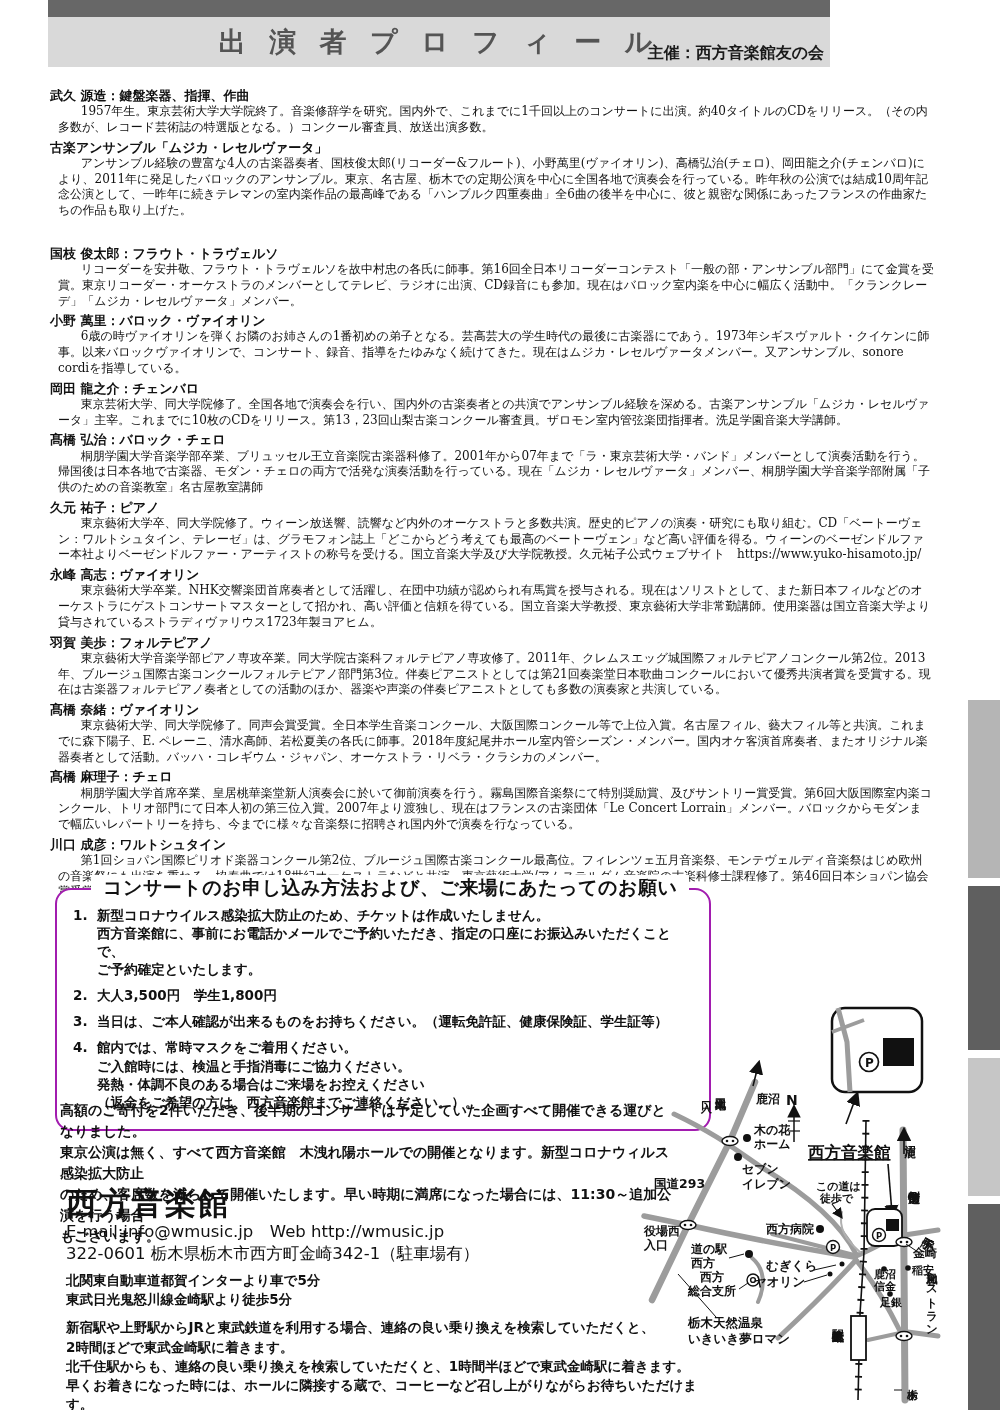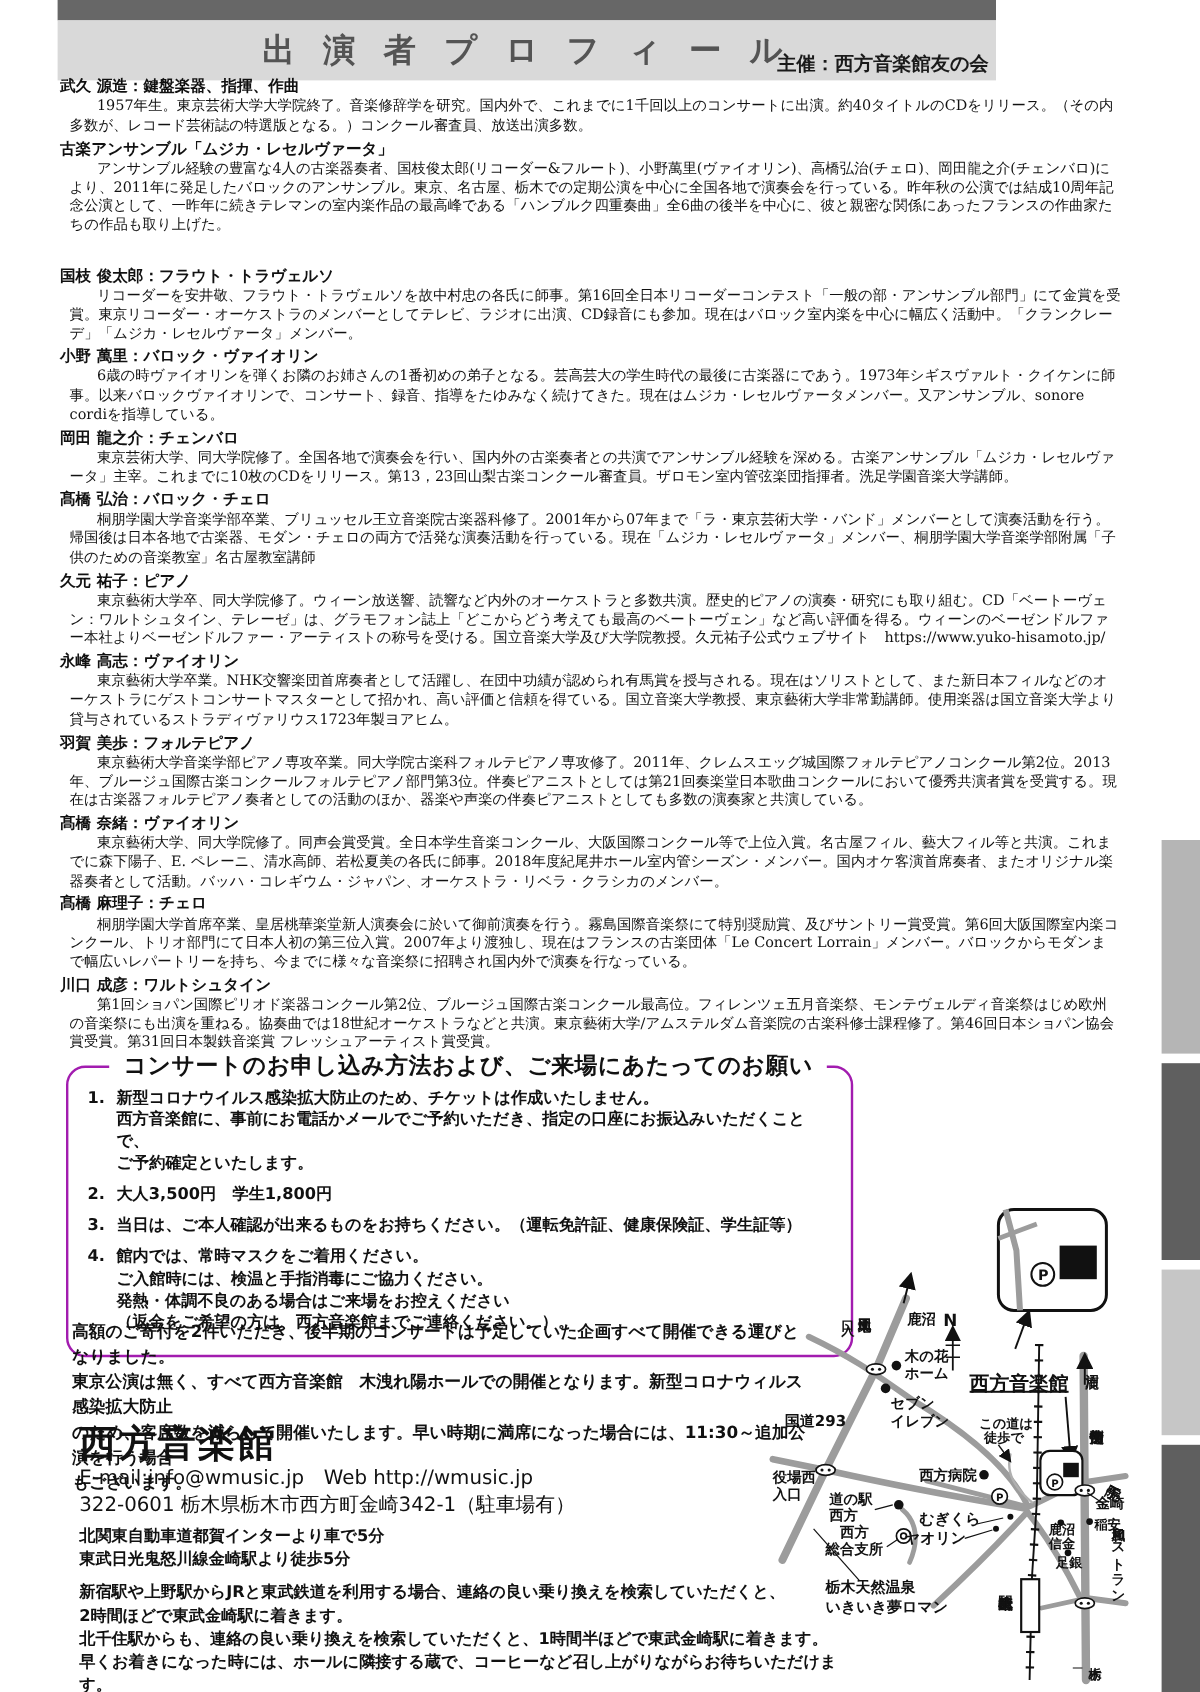--- a/index.html
+++ b/index.html
@@ -12,21 +12,21 @@
   .header{position:absolute;left:48px;top:0;width:782px;}
   .header-topbar{height:17px;background:#676767;}
   .header-band{height:50px;background:#d9d9d9;position:relative;}
   .header-title{
     text-align:center;font-size:27px;font-weight:bold;color:#545454;
     letter-spacing:7px;padding-top:7px;
   }
   .header-org{position:absolute;right:6px;bottom:3px;font-size:16px;font-weight:bold;color:#1a1a1a;}
   
   .profiles{
-    position:absolute;left:50px;top:65px;width:884px;
+    position:absolute;left:50px;top:88px;width:884px;
     font-family:"DejaVu Serif","Liberation Serif",serif;
   }
   .profile{margin-bottom:4px;}
   .profile-heading{font-size:13px;font-weight:bold;line-height:1.25;}
   .profile-bio{font-size:12px;line-height:1.31;margin-left:8px;text-indent:1.9em;}
   .gap-after{margin-bottom:27px;}
   
   .notice-box{
     position:absolute;left:55px;top:888px;width:652px;min-height:192px;
     border:2px solid #a21caf;border-radius:16px;background:#fff;

